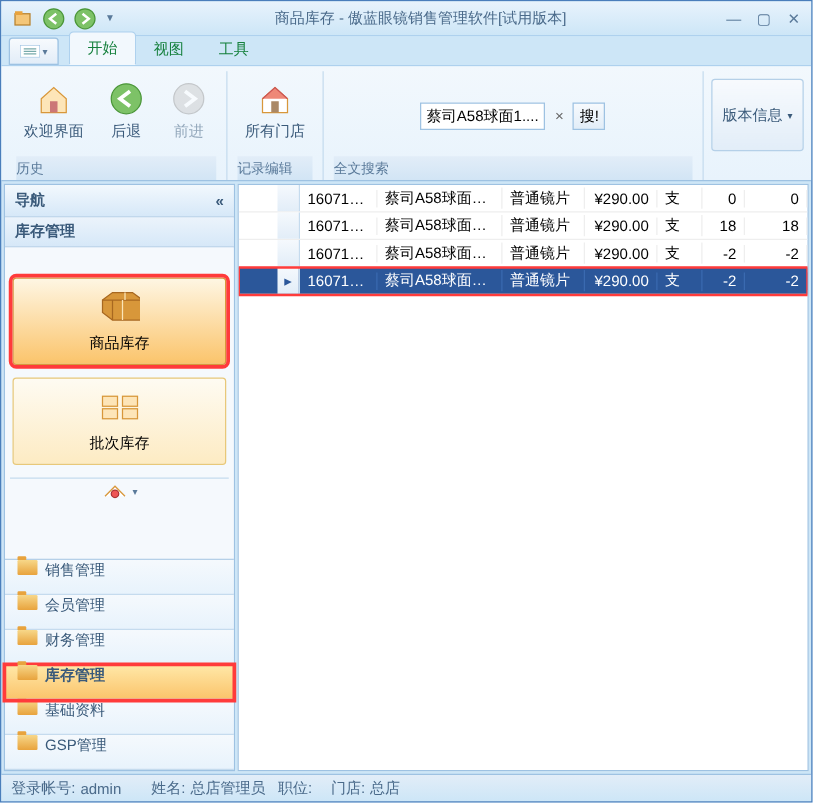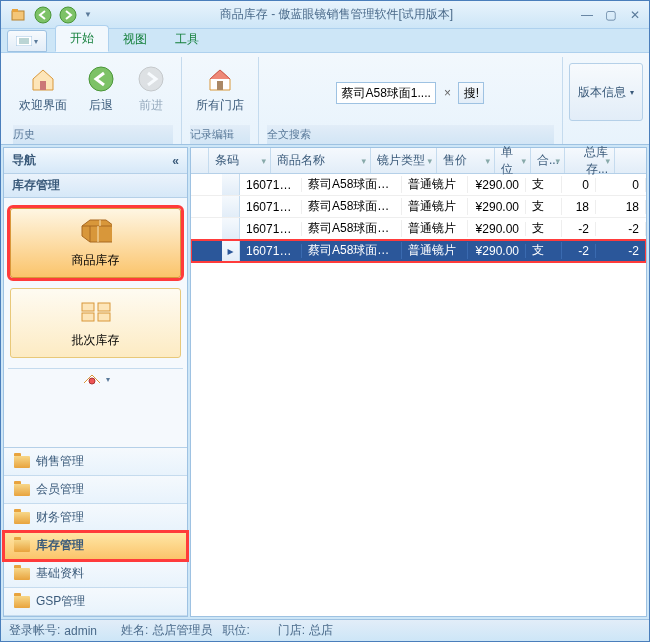--- a/index.html
+++ b/index.html
@@ -37,28 +37,28 @@
 .version-btn { padding: 10px 8px; border: 1px solid #b5d0e8; border-radius: 3px; background: linear-gradient(#f7fafd,#e2edf8); color: #3a5a7a; cursor: pointer; margin: 6px; height: 58px; display: flex; align-items: center; }
 
 
 .body { flex: 1; display: flex; overflow: hidden; }
 
 
 .nav { width: 210px; background: #eaf2fb; border: 1px solid #9ec2e2; margin: 2px; display: flex; flex-direction: column; }
 .nav-header { height: 26px; background: linear-gradient(#f2f8fd,#d6e8f8); border-bottom: 1px solid #b5d0e8; padding: 0 8px; display: flex; align-items: center; justify-content: space-between; color: #3a5a7a; font-weight: bold; }
 .nav-header .chev { cursor: pointer; }
 .nav-section-title { height: 24px; background: linear-gradient(#ebf3fb,#d6e8f8); border-bottom: 1px solid #b5d0e8; padding: 0 8px; display: flex; align-items: center; color: #3a5a7a; font-weight: bold; }
-.nav-body { flex: 1; overflow: auto; padding: 6px 4px; background: #f5f9fd; }
+.nav-body { flex: 1; overflow: auto; padding: 20px 4px; background: #f5f9fd; }
 .nav-card { height: 70px; background: linear-gradient(#fef6e3,#fbc46b); border: 1px solid #d8973a; border-radius: 3px; margin: 4px 2px 10px; display: flex; flex-direction: column; align-items: center; justify-content: center; gap: 6px; cursor: pointer; }
 .nav-card.highlight { outline: 3px solid #ff3b3b; outline-offset: 0; }
 .nav-card.plain { background: linear-gradient(#fefbf2,#fdebc3); border: 1px solid #e8c879; }
 .nav-card .icon { width: 32px; height: 28px; display: flex; align-items: center; justify-content: center; }
 .nav-collapse-btn { height: 22px; display: flex; align-items: center; justify-content: center; border-top: 1px solid #c5dbee; cursor: pointer; }
 .nav-list { border-top: 1px solid #b5d0e8; }
-.nav-list-item { height: 28px; display: flex; align-items: center; gap: 6px; padding: 0 10px; border-bottom: 1px solid #c5dbee; background: linear-gradient(#f5f9fd,#e8f3fc); cursor: pointer; color: #3a5a7a; }
+.nav-list-item { height: 28px; display: flex; gap: 6px; padding: 0 10px; border-bottom: 1px solid #c5dbee; background: linear-gradient(#f5f9fd,#e8f3fc); cursor: pointer; color: #3a5a7a; }
 .nav-list-item.selected { background: linear-gradient(#ffe8a8,#fbc46b); font-weight: bold; outline: 3px solid #ff3b3b; outline-offset: -1px; position: relative; z-index: 1; }
 .folder-icon { width: 16px; height: 12px; background: linear-gradient(#f7d789,#e8a33d); border-radius: 1px; position: relative; }
 .folder-icon::before { content: ''; position: absolute; top: -3px; left: 0; width: 7px; height: 3px; background: #e8a33d; border-radius: 1px 1px 0 0; }
 
 
 .grid-wrap { flex: 1; margin: 2px 2px 2px 0; border: 1px solid #9ec2e2; background: #fff; display: flex; flex-direction: column; }
 .grid-header { display: flex; height: 26px; background: linear-gradient(#f5f9fd,#e2edf8); border-bottom: 1px solid #b5d0e8; }
 .grid-header .cell { padding: 0 6px; border-right: 1px solid #c5dbee; display: flex; align-items: center; color: #3a5a7a; position: relative; }
 .grid-header .cell::after { content: '▾'; position: absolute; right: 4px; font-size: 9px; color: #8aa; }
 .grid-body { flex: 1; overflow: auto; }
@@ -259,30 +259,20 @@
           <span>基础资料</span>
         </div>
       <div class="nav-list-item">
           <div class="folder-icon"></div>
           <span>GSP管理</span>
         </div>
     </div>
   </div>
 
   <div class="grid-wrap">
-    <div class="grid-header">
-      <div class="row-indicator"></div>
-      <div class="cell c-code">条码</div>
-      <div class="cell c-name">商品名称</div>
-      <div class="cell c-type">镜片类型</div>
-      <div class="cell c-price">售价</div>
-      <div class="cell c-unit">单位</div>
-      <div class="cell c-qty">合...</div>
-      <div class="cell c-total">总库存...</div>
-    </div>
     <div class="grid-body">
       <div class="grid-row">
         <div class="row-indicator"></div>
         <div class="cell c-code">160714...</div>
         <div class="cell c-name">蔡司A58球面1....</div>
         <div class="cell c-type">普通镜片</div>
         <div class="cell c-price">¥290.00</div>
         <div class="cell c-unit">支</div>
         <div class="cell c-qty">0</div>
         <div class="cell c-total">0</div>
@@ -320,15 +310,15 @@
     </div>
   </div>
 </div>
 
 <div class="statusbar">
   <span>登录帐号:</span>
   <span>admin</span>
   <span style="margin-left:20px;">姓名:</span>
   <span>总店管理员</span>
   <span style="margin-left:6px;">职位:</span>
-  <span style="margin-left:24px;">门店:</span>
+  <span style="margin-left:11px;">门店:</span>
   <span>总店</span>
 </div>
 
 </body></html>

